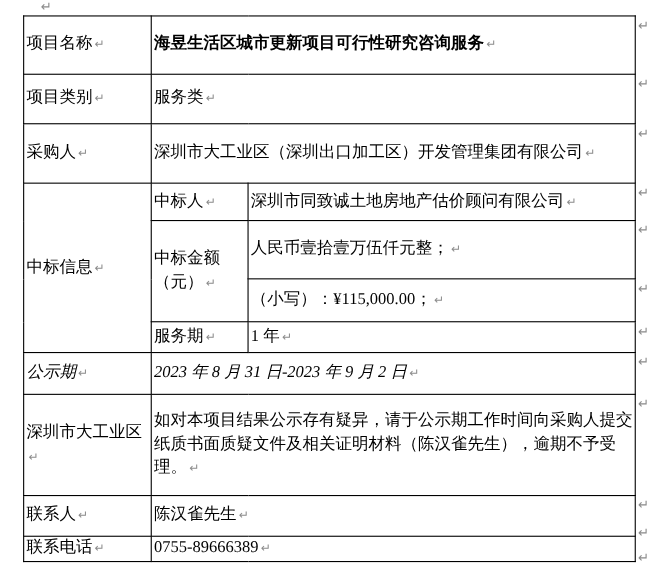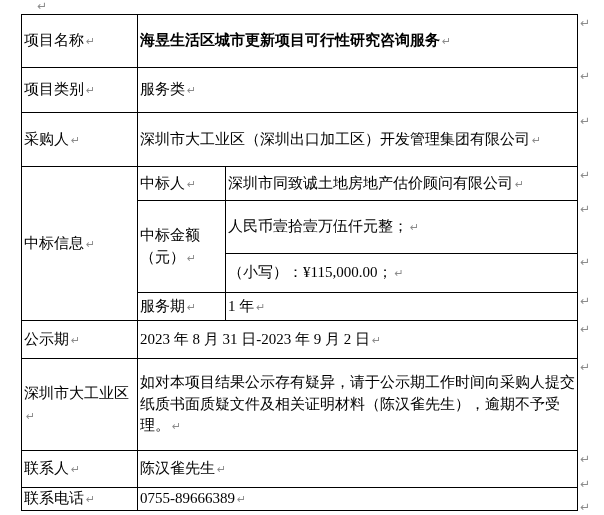--- a/index.html
+++ b/index.html
@@ -57,21 +57,21 @@
     line-height: 1;
   }
   
   tr.r-name   { height: 53px; }
   tr.r-cat    { height: 45px; }
   tr.r-buyer  { height: 54px; }
   tr.r-winner { height: 34px; }
   tr.r-amt1   { height: 53px; margin-top: 29px; }
   tr.r-amt2   { height: 39px; }
   tr.r-period { height: 28px; }
-  tr.r-public { height: 38px; }
+  tr.r-public { height: 38px; font-style: italic; }
   tr.r-notes  { height: 92px; }
   tr.r-person { height: 37px; }
   tr.r-phone  { height: 20px; }
 </style>
 </head>
 <body>
 
 <div class="page">
 
   <span class="top-mark">↵</span>

